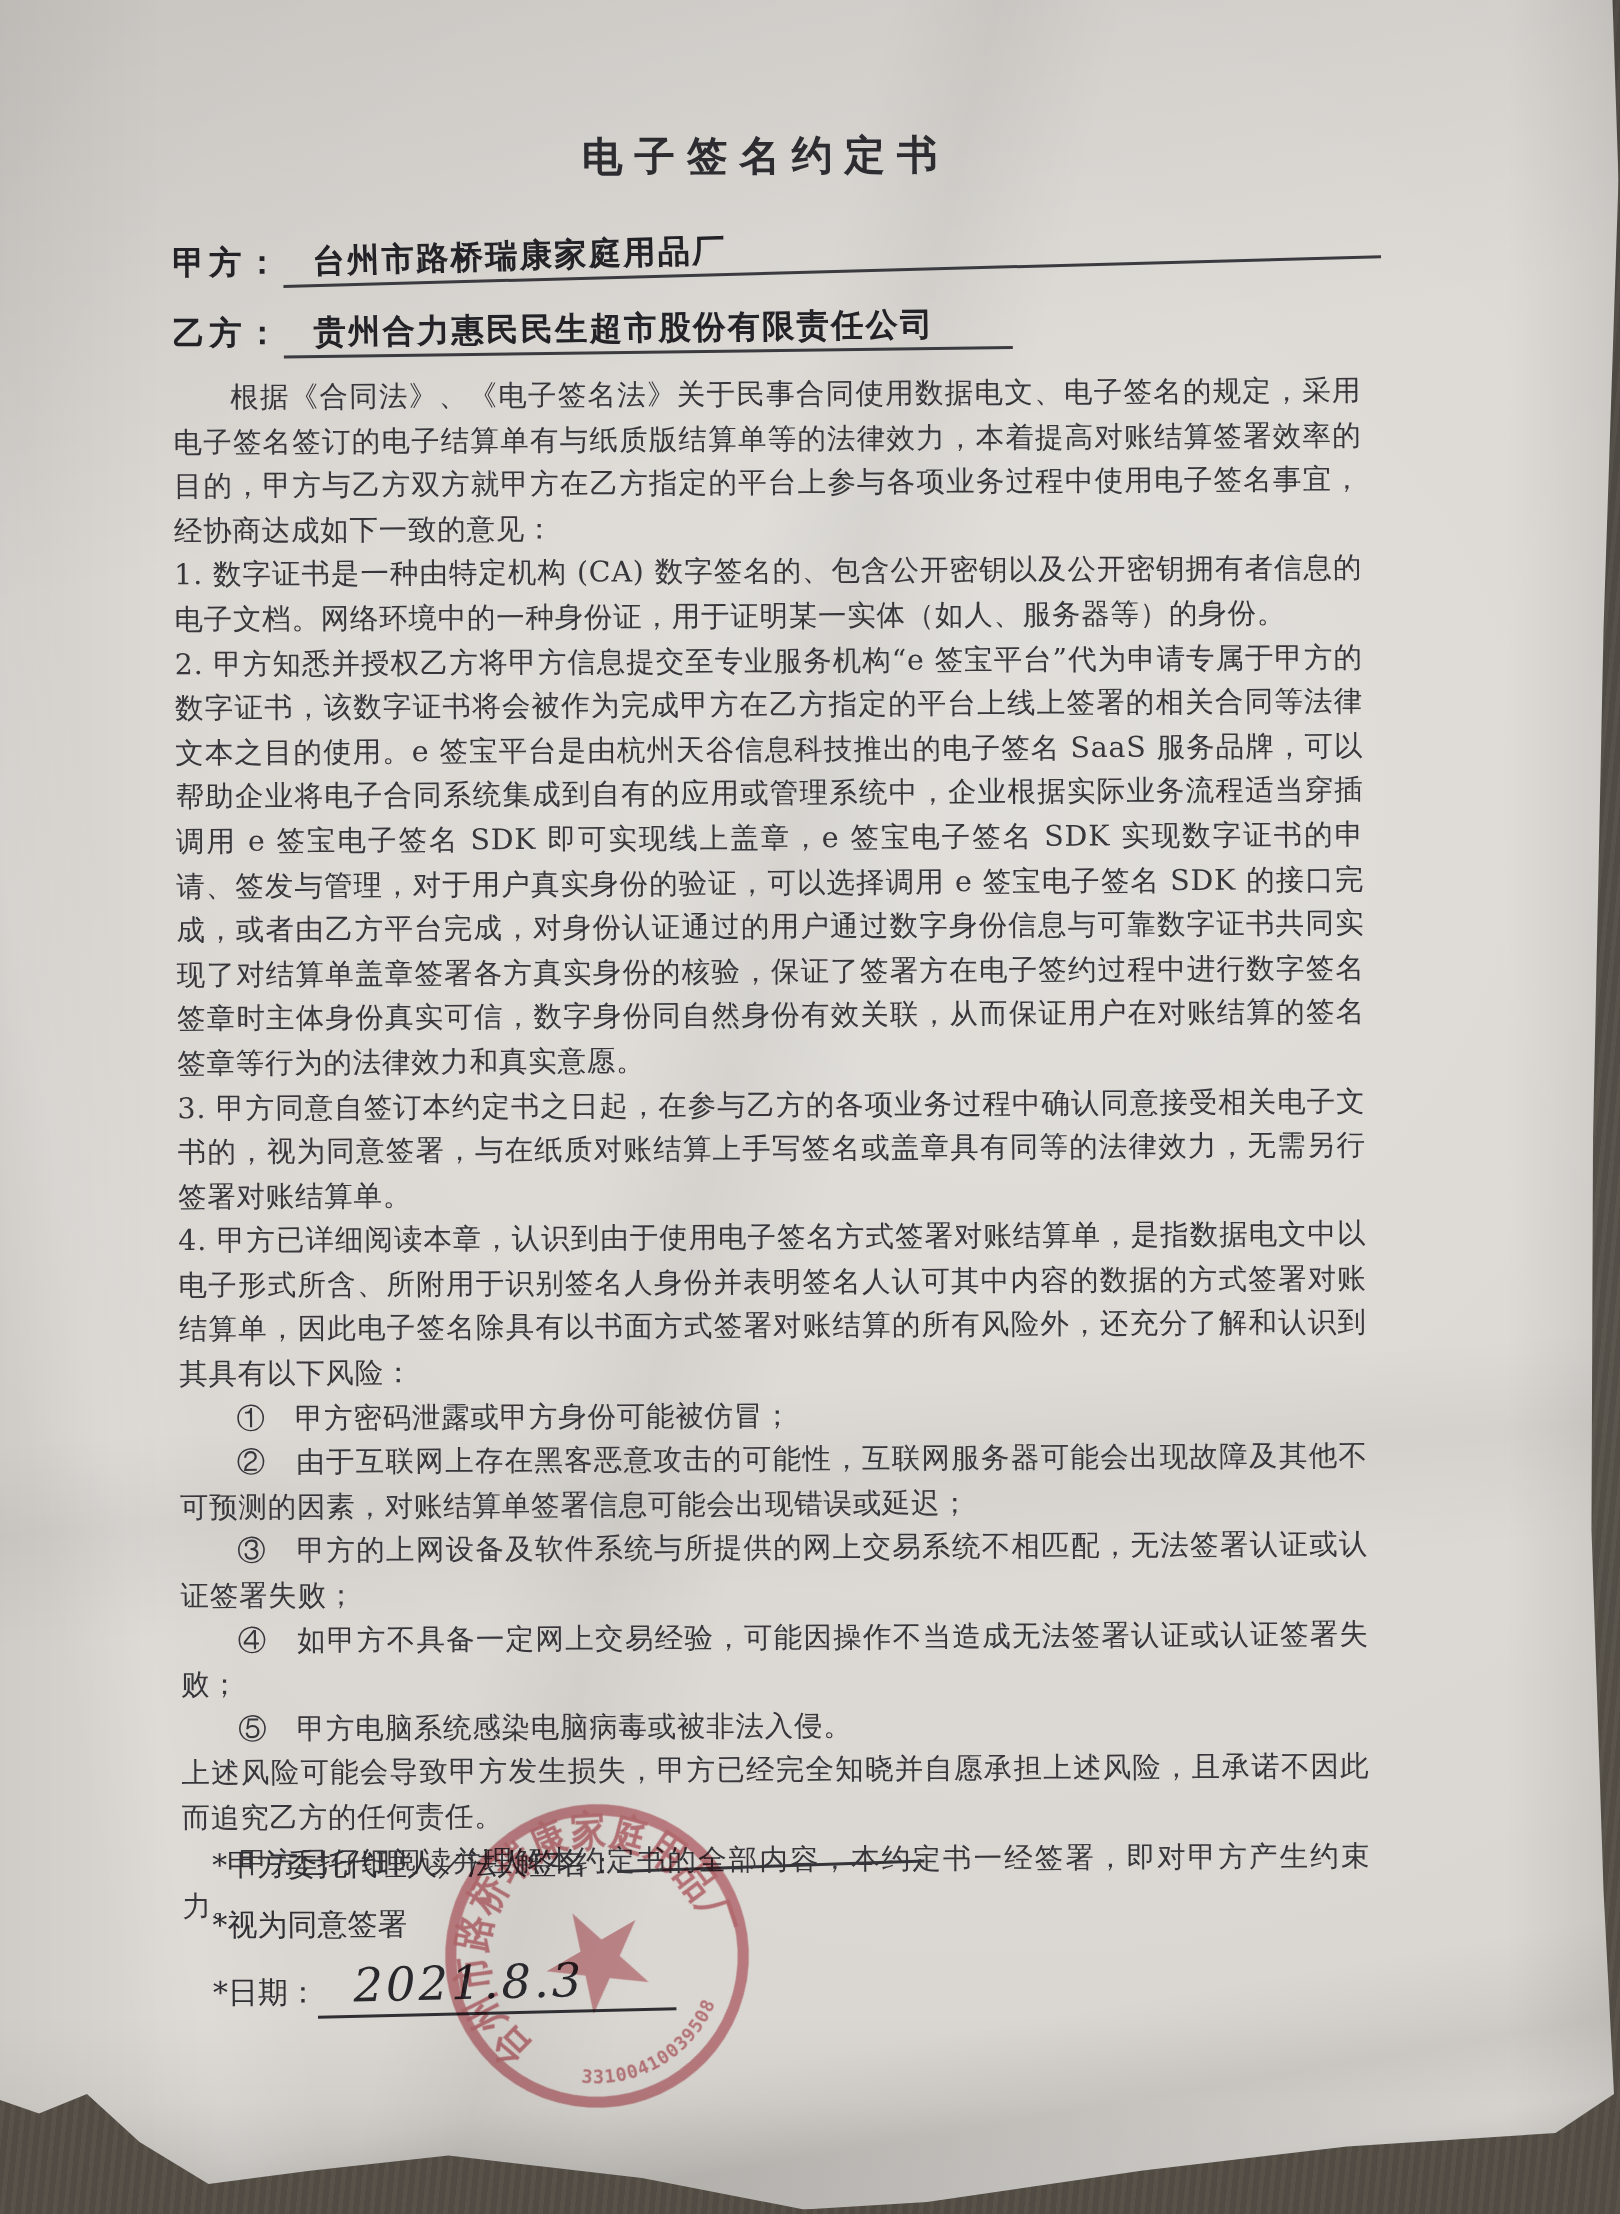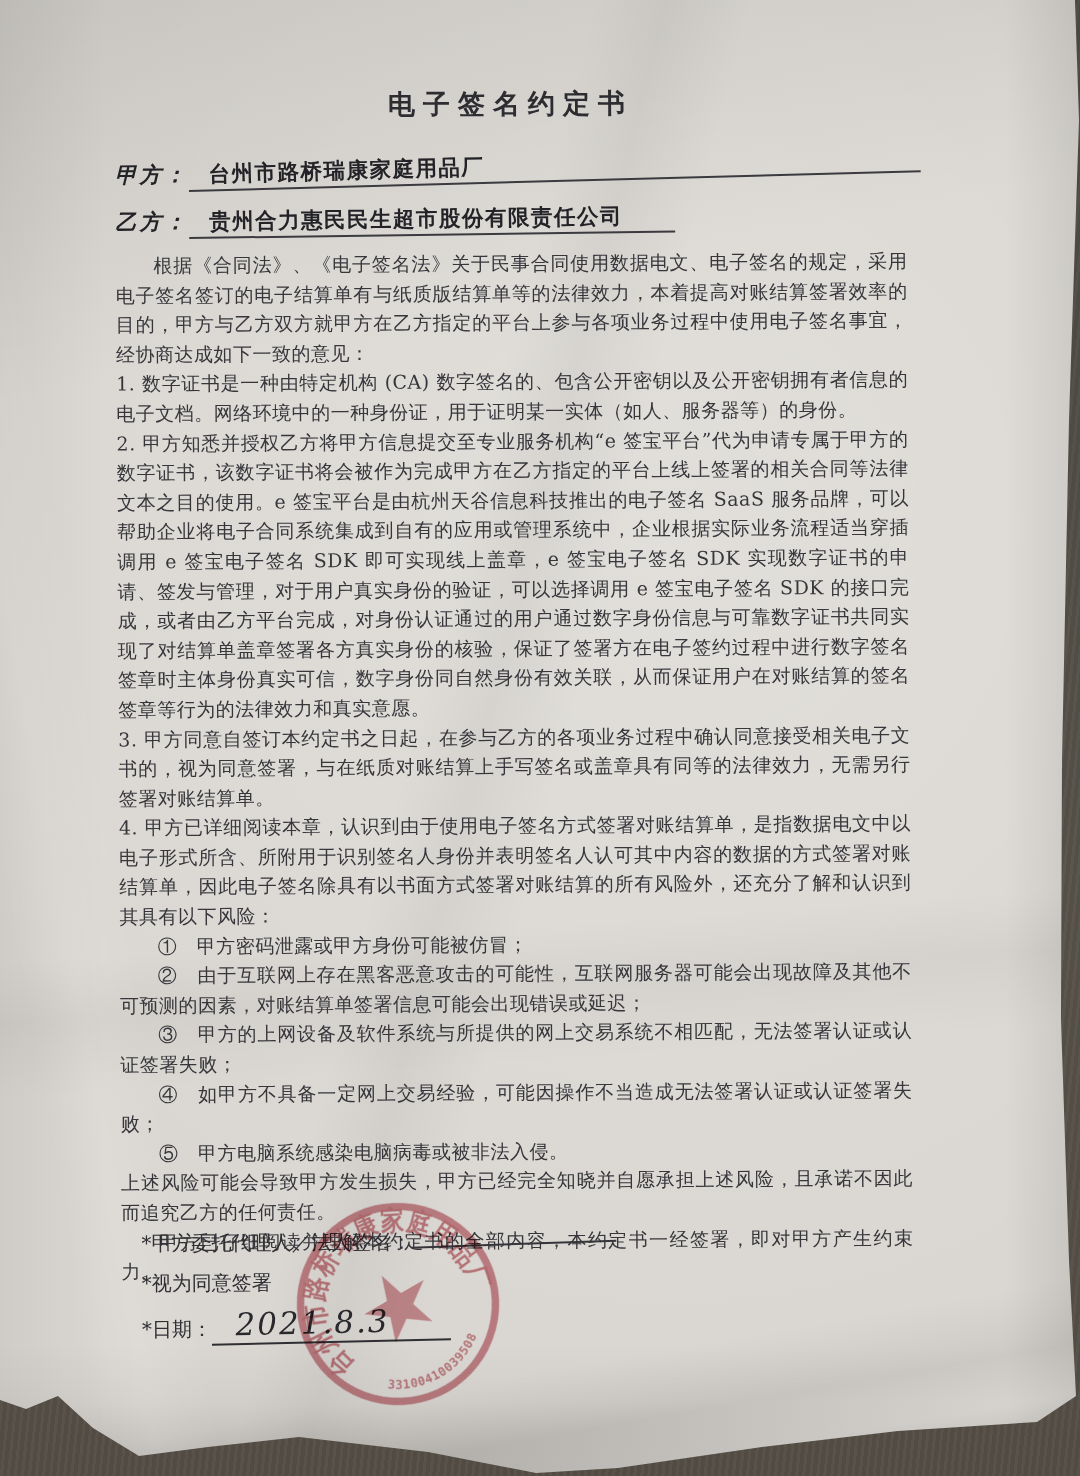--- a/index.html
+++ b/index.html
@@ -36,21 +36,21 @@
   
   .sheet-text{
     position:absolute;left:118px;top:86px;width:792px;
     color:#36363b;transform:rotate(-0.35deg);
   }
   .doc-title{
     margin:0 0 36px 0;text-align:center;font-size:27px;font-weight:700;
     letter-spacing:8px;color:#2c2c31;
   }
   .party-line{font-size:21.5px;font-weight:700;color:#222227;margin:0 0 15px 0;white-space:nowrap;}
-  .party-label{letter-spacing:3px;font-style:italic;}
+  .party-label{letter-spacing:3px;}
   .party-value{
     display:inline-block;border-bottom:2.5px solid #3a3a3f;padding:0 0 1px 20px;
     transform-origin:left bottom;letter-spacing:1.5px;
   }
   .pa{width:712px;transform:rotate(-1.2deg);}
   .pb{width:466px;transform:rotate(-0.4deg);margin-bottom:-4px;}
   .body-text{margin-top:6px;}
   .body-text p{
     margin:0;font-size:19px;line-height:29.6px;letter-spacing:0.5px;
     text-align:justify;text-justify:inter-ideograph;

